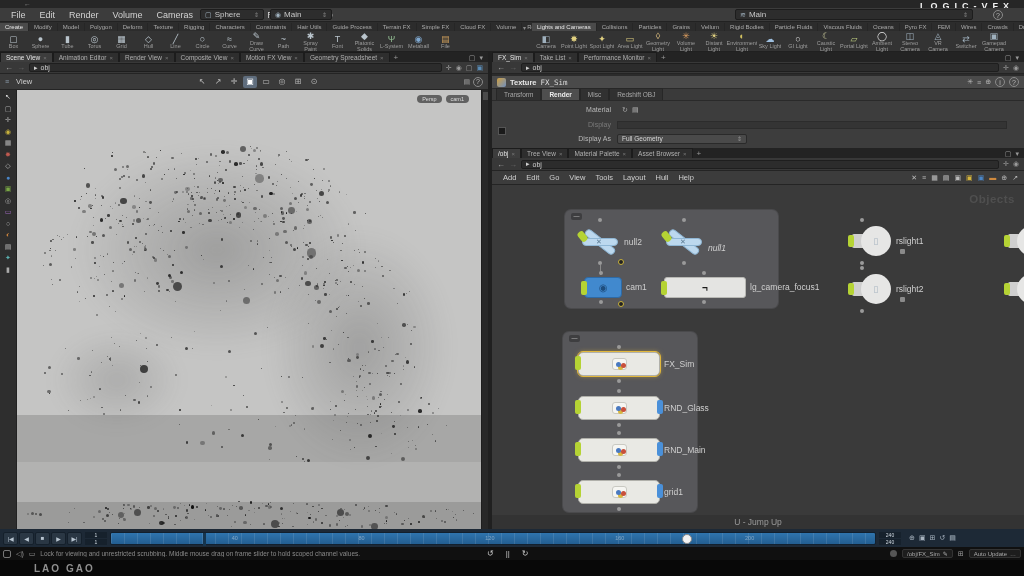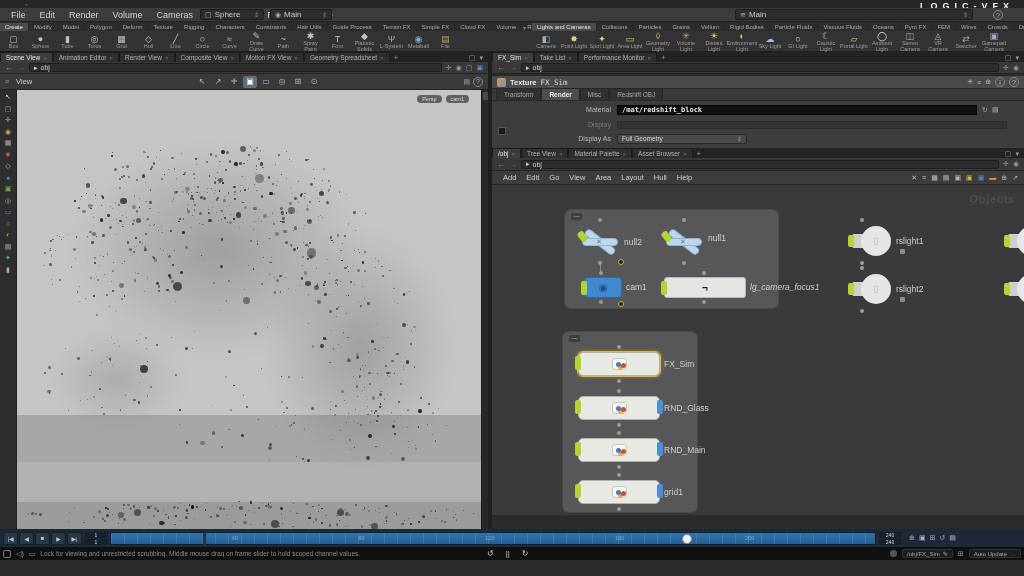--- a/index.html
+++ b/index.html
@@ -1427,21 +1427,20 @@
   <div class="abs param-tabs" style="left:492px;top:89px;width:532px;height:12px;">
 
   <span class="param-tab">Transform</span>
       <span class="param-tab active">Render</span>
       <span class="param-tab">Misc</span>
       <span class="param-tab">Redshift OBJ</span>
     </div>
   <div class="abs params" style="left:492px;top:101px;width:532px;height:47px;">
     <div class="prow" style="top:2px;">
       <span class="plabel">Material</span>
-      <span class="pinput" style="width:360px;">/mat/redshift_block</span>
       <span style="margin-left:5px;font-size:7px;color:#aaa;">↻</span>
       <span style="margin-left:4px;font-size:7px;color:#aaa;">▤</span>
     </div>
     <span class="pcheck"></span>
     <div class="prow" style="top:17px;">
       <span class="plabel dim">Display</span>
       <span class="pstrip" style="width:390px;"></span>
     </div>
     <div class="prow" style="top:31px;">
       <span class="plabel">Display As</span>
@@ -1488,21 +1487,21 @@
     <span class="pic">✛</span>
     <span class="pic">◉</span>
   </div>
   <div class="abs net-menu" style="left:492px;top:171px;width:532px;height:14px;">
     <div style="display:flex;">
 
     <span class="net-menu-item">Add</span>
         <span class="net-menu-item">Edit</span>
         <span class="net-menu-item">Go</span>
         <span class="net-menu-item">View</span>
-        <span class="net-menu-item">Area</span>
+        <span class="net-menu-item">Tools</span>
         <span class="net-menu-item">Layout</span>
         <span class="net-menu-item">Hull</span>
         <span class="net-menu-item">Help</span>
       </div>
     <div class="net-icons">
 
     <span>✕</span>
         <span>≡</span>
         <span>▦</span>
         <span>▤</span>
@@ -1534,38 +1533,38 @@
     <span class="dot" style="left:106px;top:76px;"></span>
     <div class="wire" style="left:108px;top:80px;height:10px;"></div>
 
     <span class="dot" style="left:190px;top:33px;"></span>
     <div class="nullx" style="left:174px;top:42px;">
       <u></u>
         <u></u>
         <span class="nullflag"></span>
       <s>✕</s>
     </div>
-    <span class="nlabel" style="left:216px;top:48px;">null1</span>
+    <span class="nlabel" style="left:216px;top:58px;font-style:italic;">null1</span>
     <span class="dot" style="left:190px;top:76px;"></span>
 
     <span class="dot" style="left:107px;top:86px;"></span>
     <div class="cambody" style="left:92px;top:92px;">
       <span class="flagL"></span>
       <span>◉</span>
     </div>
     <span class="nlabel" style="left:134px;top:97px;">cam1</span>
     <span class="badgec" style="left:126px;top:116px;"></span>
     <span class="dot" style="left:107px;top:115px;"></span>
 
     <span class="dot" style="left:210px;top:86px;"></span>
     <div class="focusbody" style="left:172px;top:92px;">
       <span class="flagL"></span>
       <span>¬</span>
     </div>
-    <span class="nlabel" style="left:258px;top:97px;font-style:italic;">lg_camera_focus1</span>
+    <span class="nlabel" style="left:258px;top:97px;">lg_camera_focus1</span>
     <span class="dot" style="left:210px;top:115px;"></span>
 
     <span class="dot" style="left:368px;top:33px;"></span>
     <div class="bulb" style="left:356px;top:40px;">
       <span class="neck"></span>
         <span class="glass">▯</span>
       <span class="bflag"></span>
     </div>
     <span class="nlabel" style="left:404px;top:51px;">rslight1</span>
     <span class="lock" style="left:408px;top:64px;"></span>
@@ -1624,20 +1623,23 @@
     <span class="dot" style="left:125px;top:288px;"></span>
     <div class="geonode" style="left:86px;top:295px;">
       <span class="flagL"></span>
       <span class="flagR"></span>
       <span class="geoicon"></span>
     </div>
     <span class="nlabel" style="left:172px;top:302px;">grid1</span>
     <span class="dot" style="left:125px;top:322px;"></span>
   </div>
 
+  <div class="abs hintbar" style="left:492px;top:515px;width:532px;height:14px;">
+    <span>U - Jump Up</span>
+  </div>
 
   <div class="abs playbar">
     <div class="transport">
 
     <span class="tbtn">|◀</span>
         <span class="tbtn">◀</span>
         <span class="tbtn">■</span>
         <span class="tbtn">▶</span>
         <span class="tbtn">▶|</span>
       </div>
@@ -1688,14 +1690,17 @@
         <span>✎</span>
       </span>
       <span class="sb-ic">⊞</span>
       <span class="upd-field">
         <span>Auto Update</span>
         <span>…</span>
       </span>
     </div>
   </div>
 
+  <div class="abs bottombar">
+    <span class="laogao">LAO GAO</span>
+  </div>
 
 </div>
 
 </body></html>

